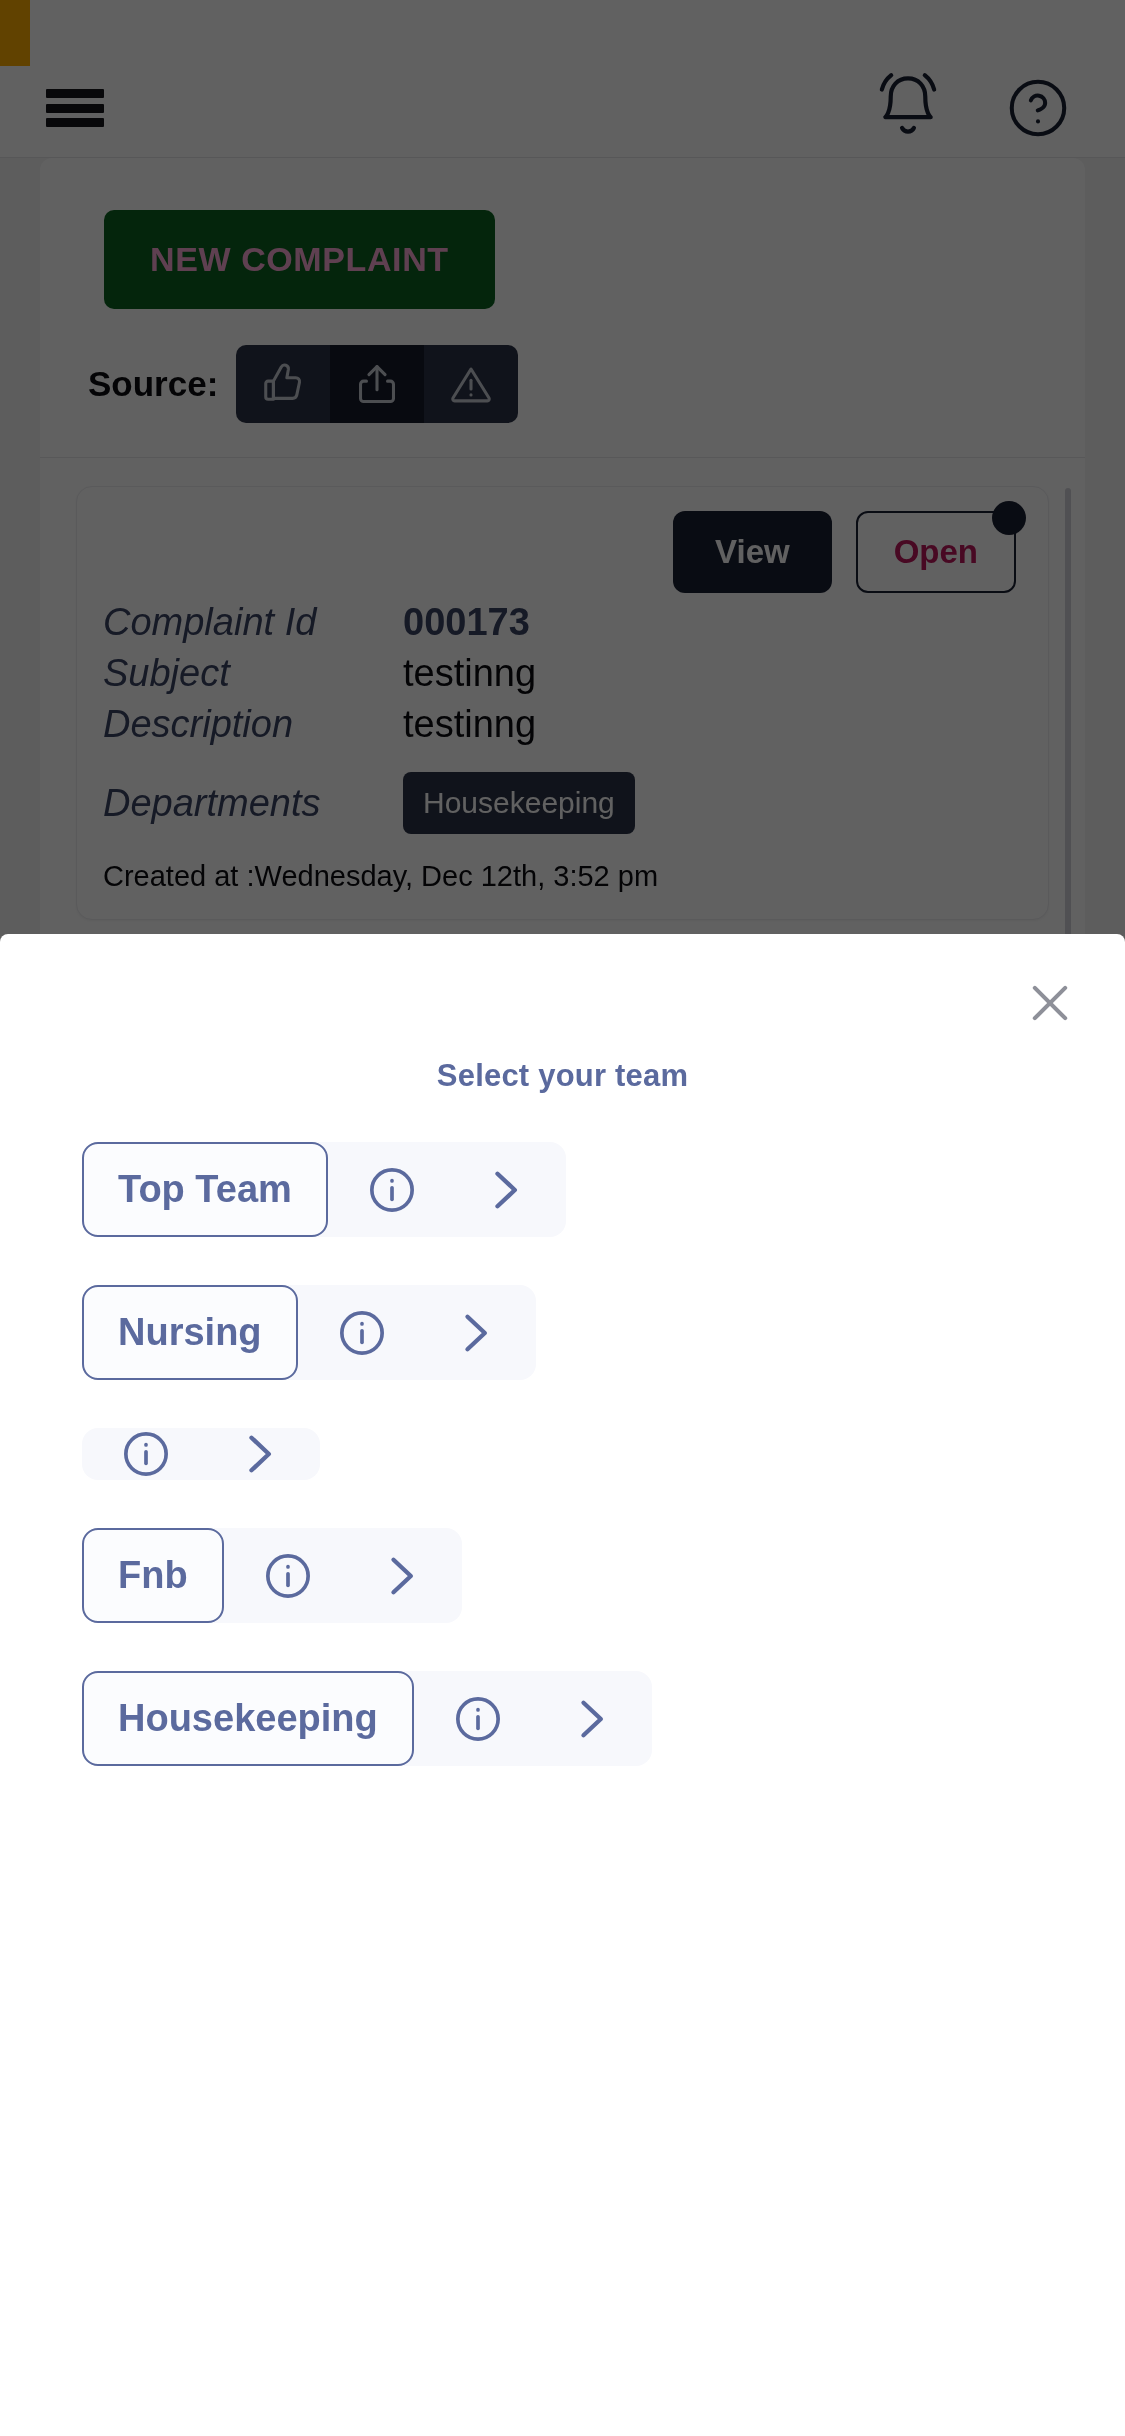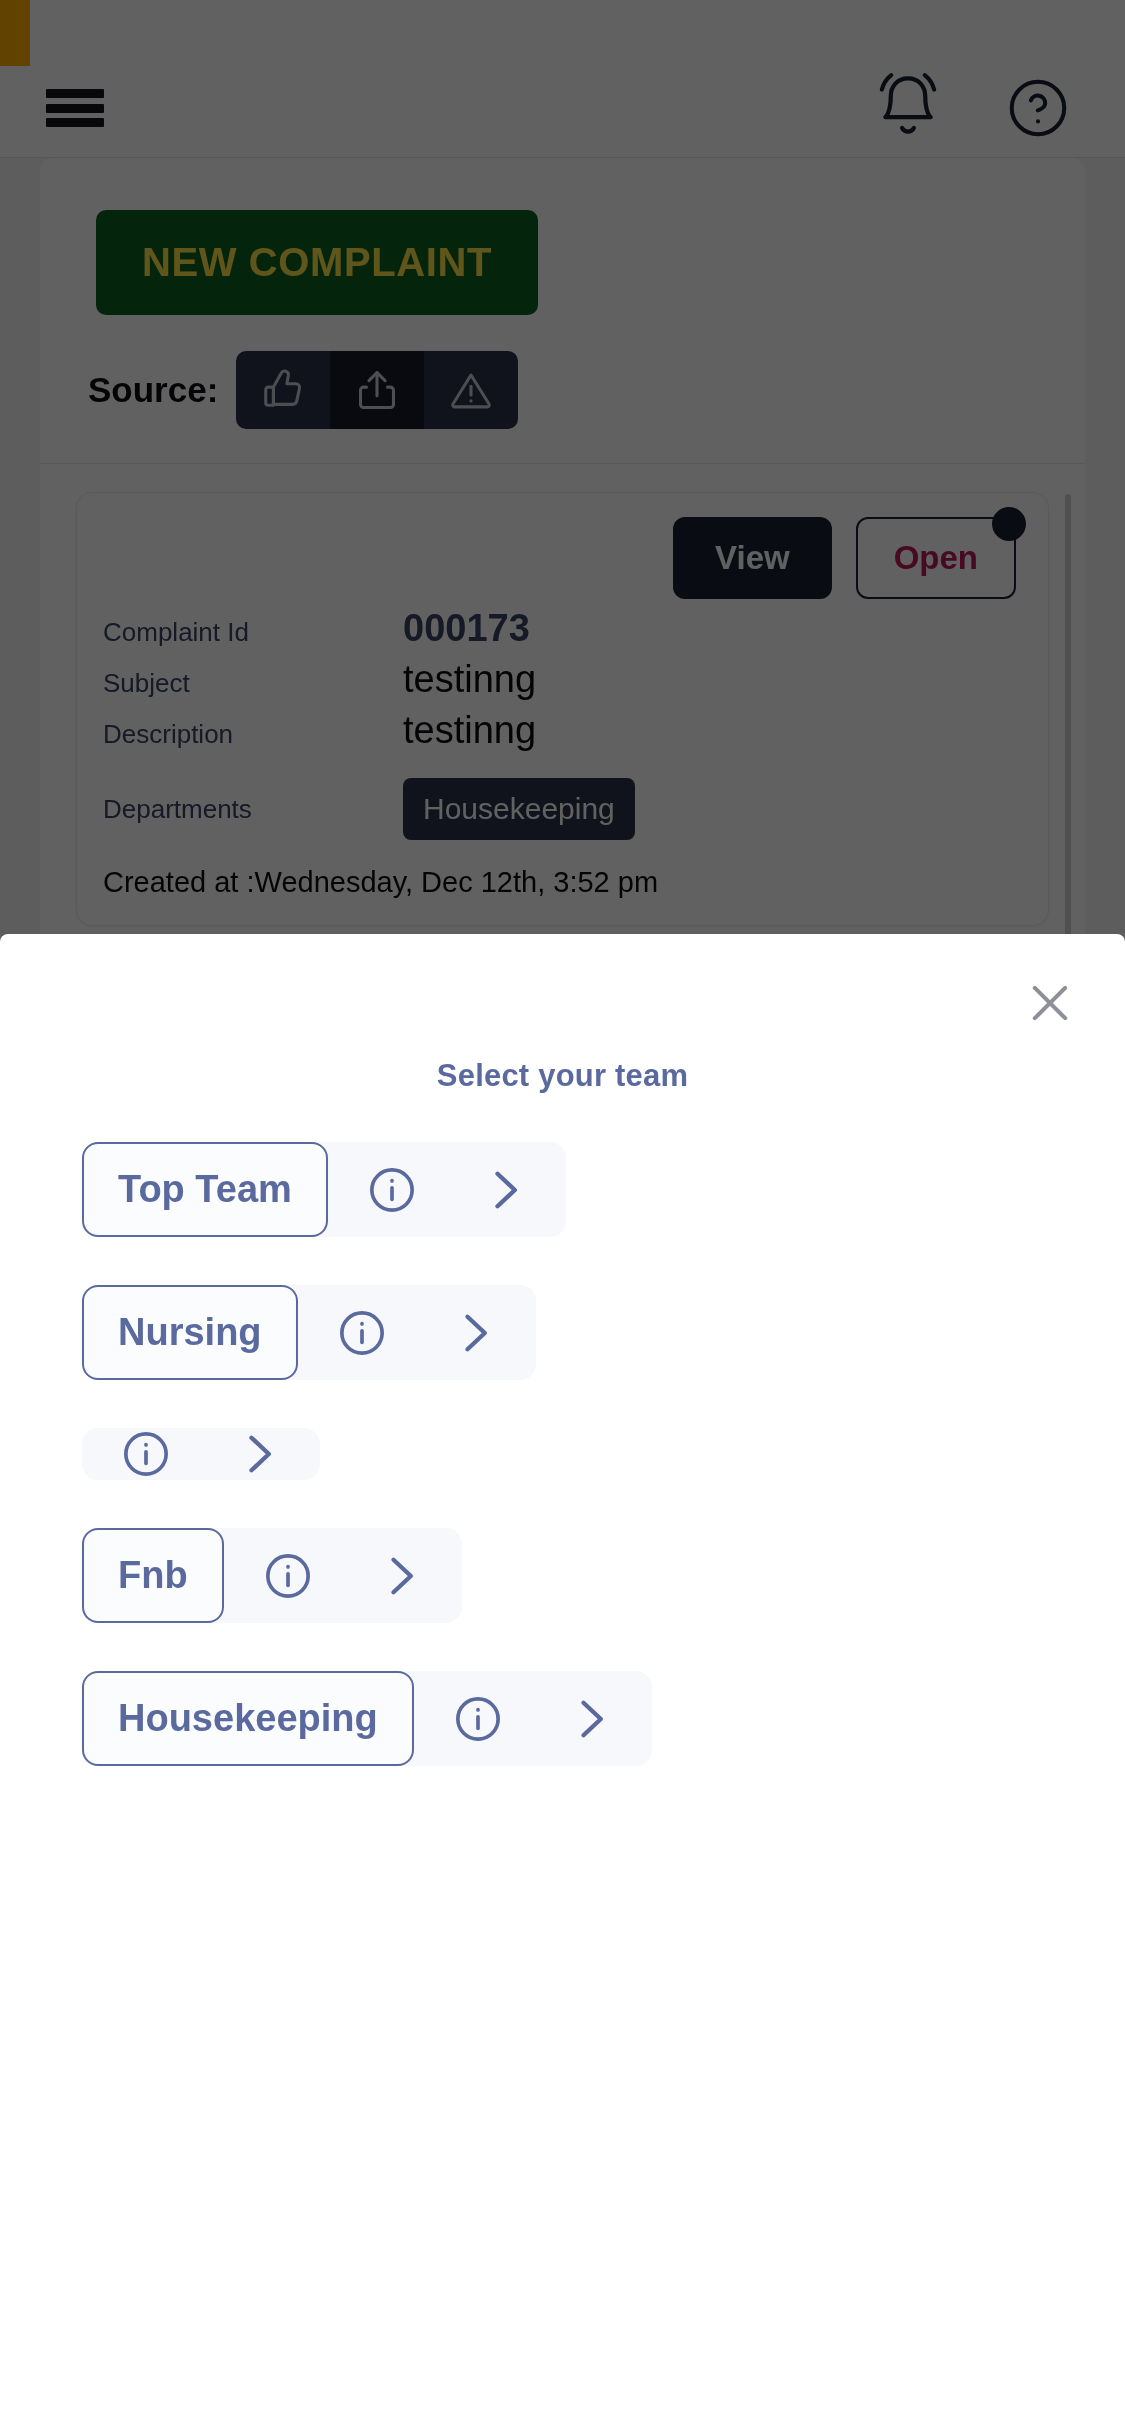--- a/index.html
+++ b/index.html
@@ -96,28 +96,28 @@
   .panel {
     background: #ffffff;
     border-radius: 12px;
     padding: 30px 36px 0 36px;
     min-height: 2200px;
   }
 
   .new-complaint-btn {
     display: block;
     background: #0b6320;
-    color: #fde047;
+    color: #f9a8d4;
     border: none;
     border-radius: 10px;
-    font-size: 40px;
+    font-size: 34px;
     font-weight: 700;
     letter-spacing: 0.6px;
     padding: 30px 46px;
-    margin: 22px 0 0 20px;
+    margin: 22px 0 0 28px;
     cursor: pointer;
   }
 
   .source-row {
     display: flex;
     align-items: center;
     margin: 36px 0 0 12px;
   }
   .source-label {
     font-size: 35px;
@@ -201,24 +201,25 @@
     background: #1a2033;
   }
 
   .field-row {
     display: flex;
     align-items: baseline;
     margin-top: 8px;
   }
   .field-label {
     color: #3b4464;
-    font-size: 26px;
+    font-size: 38px;
     font-weight: 400;
     width: 300px;
     flex-shrink: 0;
+    font-style: italic;
   }
   .field-value {
     color: #0d0d12;
     font-size: 38px;
     font-weight: 400;
   }
   .field-value.id {
     color: #3b4464;
     font-weight: 700;
   }

